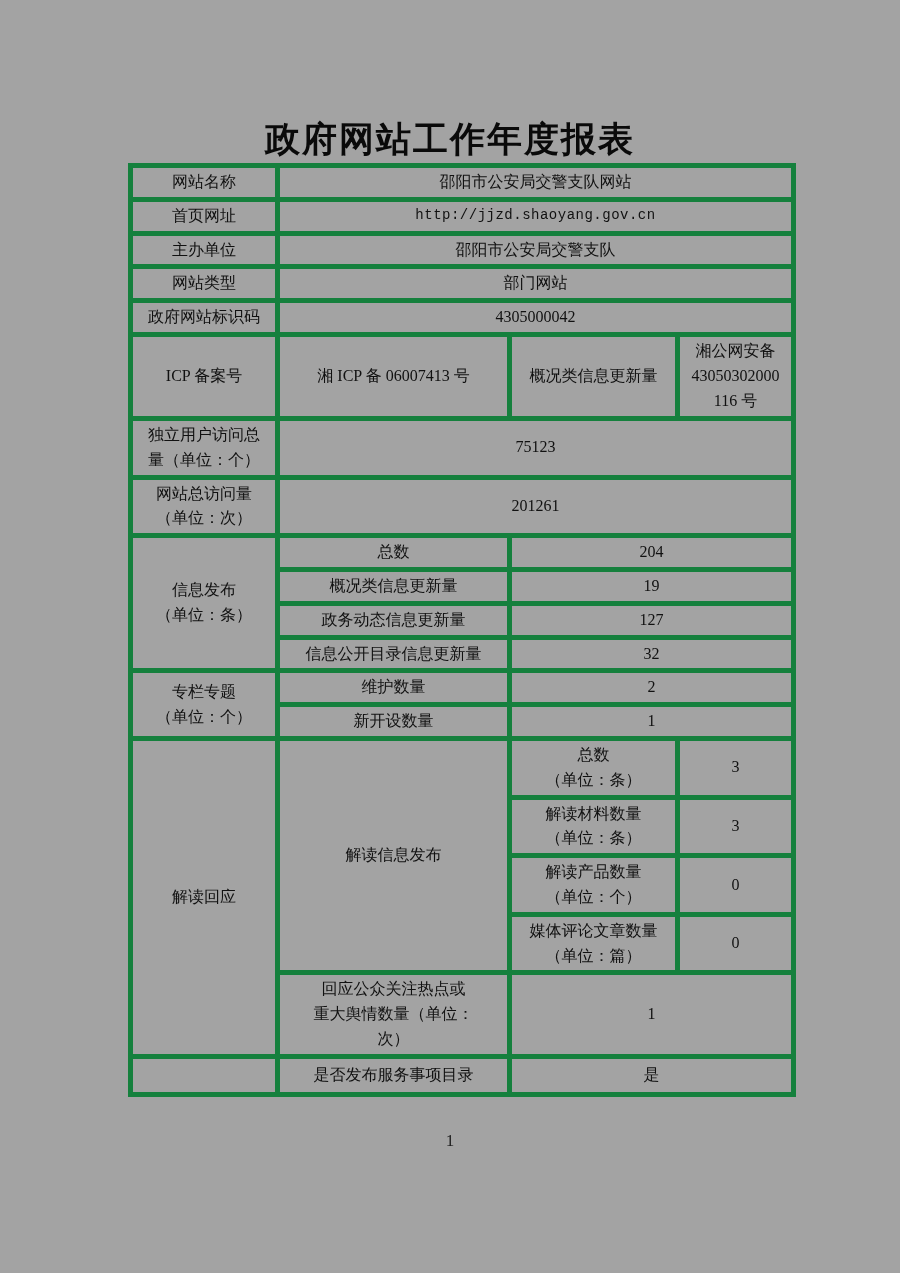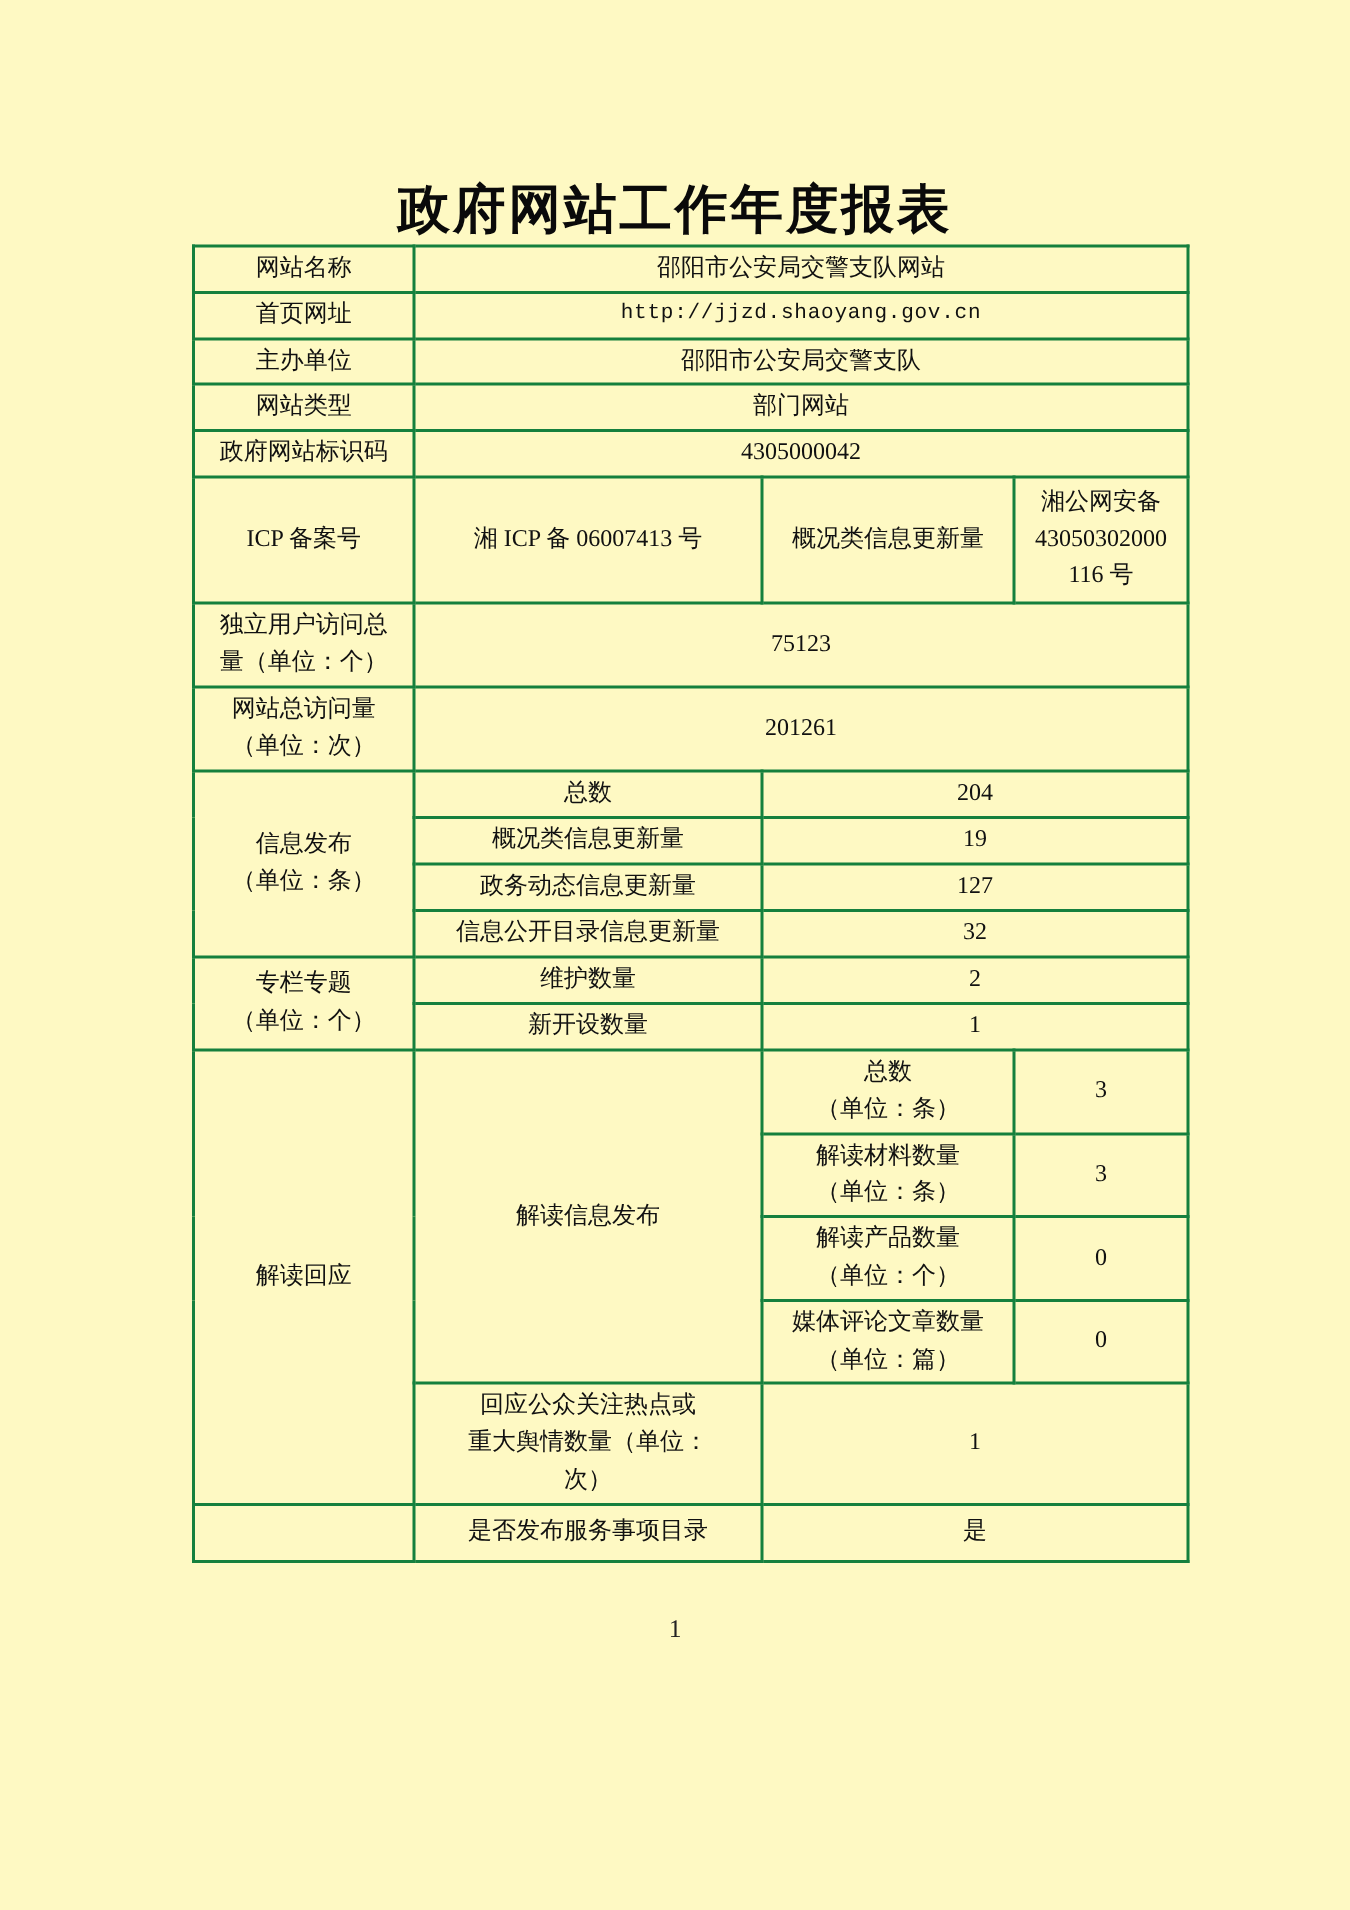--- a/index.html
+++ b/index.html
@@ -2,21 +2,21 @@
 <html><head>
 <meta charset="utf-8">
 <style>
   * { box-sizing: border-box; margin: 0; padding: 0; }
   html, body { background: #ffffff; }
   .page {
     position: relative;
     width: 900px;
     height: 1273px;
     margin: 0 auto;
-    background: #fef9c3;
+    background: #a3a3a3;
     color: #111111;
     font-family: "Liberation Serif", "DejaVu Serif", serif;
     overflow: hidden;
   }
   .doc-title {
     margin-top: 116px;
     text-align: center;
     font-family: "Liberation Sans", "DejaVu Sans", sans-serif;
     font-weight: 700;
     font-size: 35px;
@@ -38,21 +38,21 @@
   table.report {
     margin-left: 128px;
     width: 663px;
     border-collapse: collapse;
     table-layout: fixed;
     font-size: 16px;
     line-height: 1.55;
     color: #111111;
   }
   table.report td {
-    border: 2px solid #15803d;
+    border: 5px solid #15803d;
     text-align: center;
     vertical-align: middle;
     padding: 2px 4px;
     overflow: hidden;
   }
   .pre { white-space: pre-line; }
   .url-cell { font-family: Liberation Mono, monospace; font-size: 14px; letter-spacing: 0.5px; }
   tr.h30 { height: 30px; }
   tr.h84 { height: 84px; }
   tr.h56 { height: 56px; }

